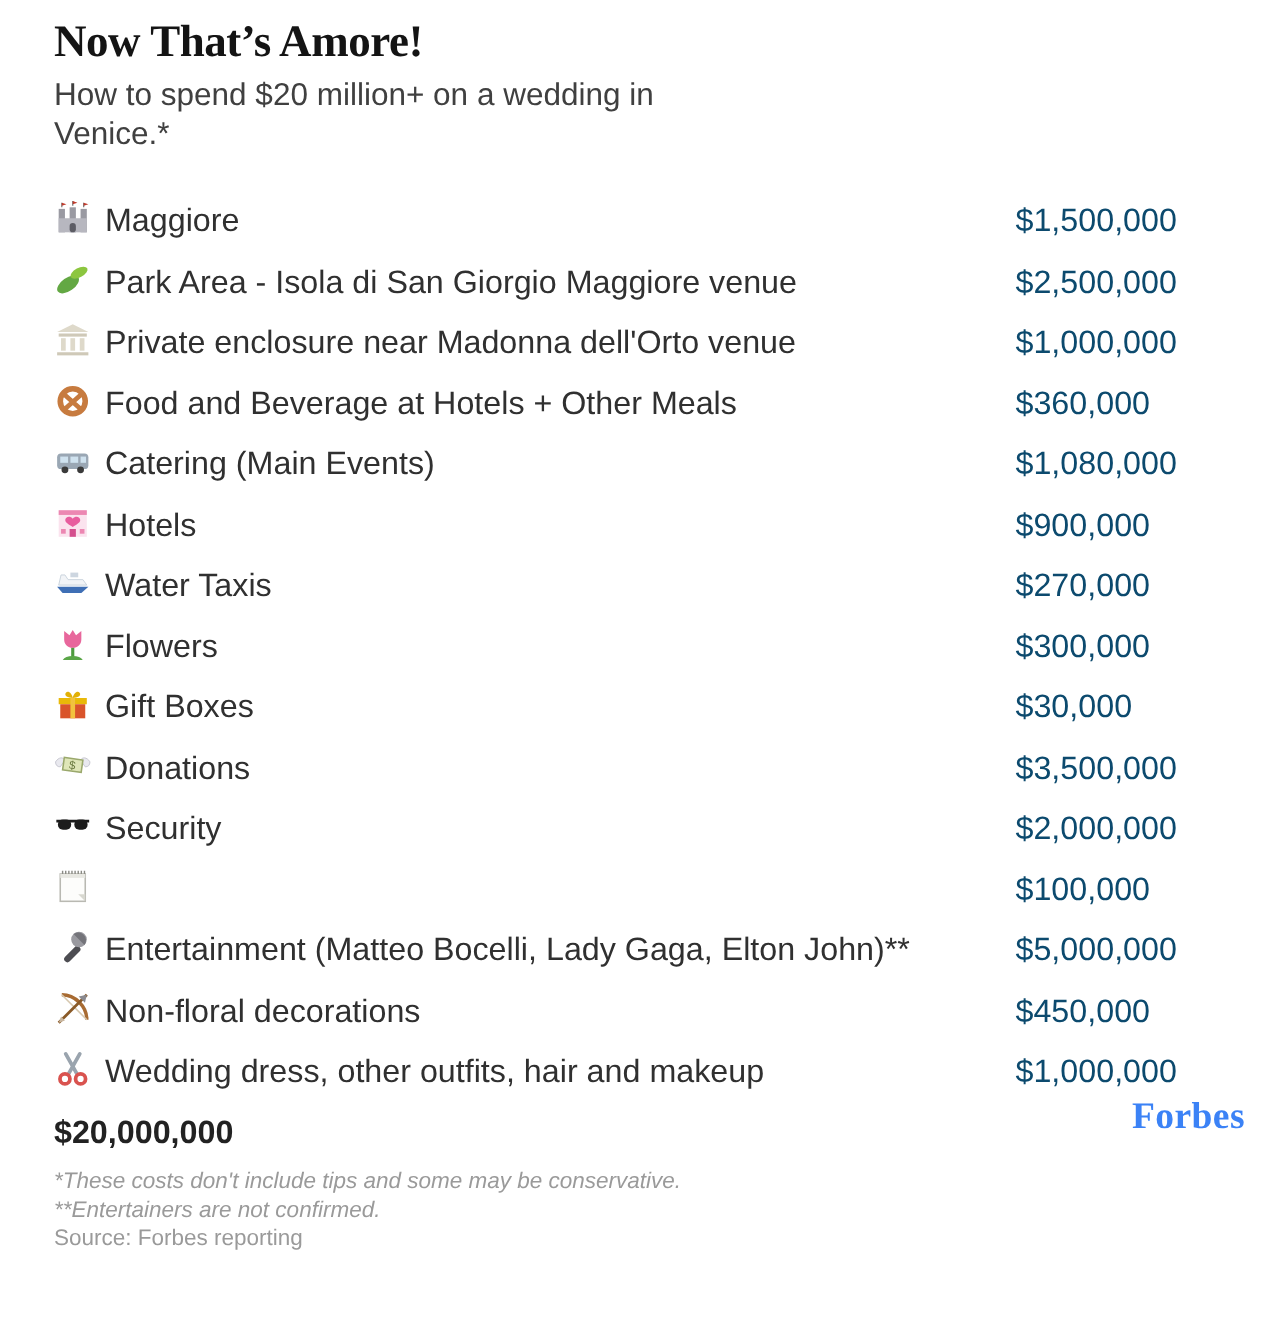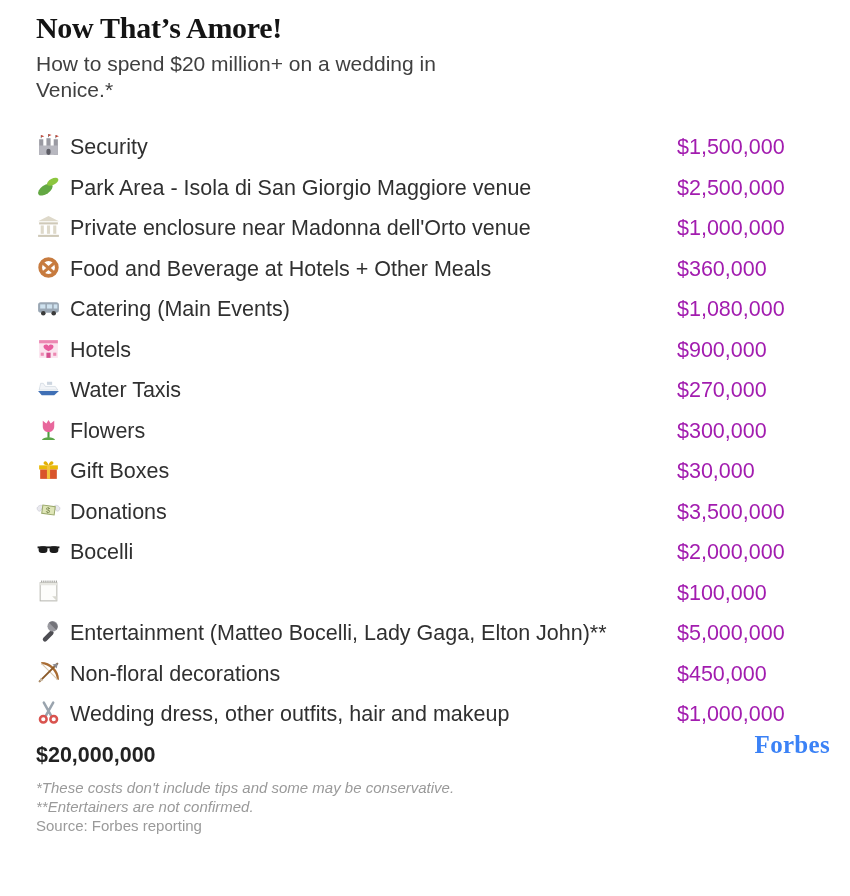--- a/index.html
+++ b/index.html
@@ -26,21 +26,21 @@
   }
   .label-cell{
     font-size:21.5px;line-height:28.5px;color:#303030;
     padding-right:46px;
   }
   .icon{
     display:inline-block;width:25px;height:25px;
     vertical-align:-4px;margin-right:9px;
   }
   .icon svg{width:100%;height:100%;display:block;}
-  .amount{font-size:21.5px;line-height:28.5px;color:#a21caf;white-space:nowrap;}
+  .amount{font-size:21.5px;line-height:28.5px;color:#0c4a6e;white-space:nowrap;}
   .row.total .label-cell{font-weight:700;letter-spacing:0.2px;color:#222;}
   .row.total .amount{font-weight:700;color:#222;}
   .footer-area{margin-top:3px;}
   .footnotes p{margin:0;font-size:15px;line-height:19px;color:#9a9a9a;}
   .footnotes p.em{font-style:italic;}
   .forbes-logo{
     position:absolute;right:20px;bottom:12px;
     font-family:"Liberation Serif","DejaVu Serif",serif;
     font-weight:700;font-size:25px;color:#3b82f6;letter-spacing:0.3px;
   }
@@ -55,21 +55,21 @@
   <div class="cost-table" id="cost-table">
       <div class="row">
         <div class="label-cell"><span class="icon"><svg viewBox="0 0 24 24">
               <path d="M5 2v3M12 1v3M19 2v3" stroke="#777" stroke-width="0.8"></path>
               <path d="M5 2l3 1-3 1zM12 1l3 1-3 1zM19 2l3 1-3 1z" fill="#c03a2b"></path>
               <rect x="3" y="6" width="4" height="15" fill="#9a9aa2"></rect>
               <rect x="10" y="5" width="4" height="16" fill="#9a9aa2"></rect>
               <rect x="17" y="6" width="4" height="15" fill="#9a9aa2"></rect>
               <rect x="3" y="12" width="18" height="9" fill="#b7b7bf"></rect>
               <rect x="10" y="15" width="4" height="6" rx="2" fill="#5c5c64"></rect>
-            </svg></span><span>Security</span></div>
+            </svg></span><span>Maggiore</span></div>
         <div class="amount">$1,500,000</div>
       </div>
       <div class="row">
         <div class="label-cell"><span class="icon"><svg viewBox="0 0 24 24">
               <ellipse cx="9" cy="15" rx="8" ry="4.2" fill="#63a843" transform="rotate(-35 9 15)"></ellipse>
               <ellipse cx="16" cy="7.5" rx="6" ry="3" fill="#8cc63f" transform="rotate(-28 16 7.5)"></ellipse>
             </svg></span><span>Park Area - Isola di San Giorgio Maggiore venue</span></div>
         <div class="amount">$2,500,000</div>
       </div>
       <div class="row">
@@ -146,21 +146,21 @@
                 <text x="9.6" y="14.3" font-size="7.5" fill="#6b7a3f" font-family="Liberation Sans,sans-serif">$</text>
               </g>
             </svg></span><span>Donations</span></div>
         <div class="amount">$3,500,000</div>
       </div>
       <div class="row">
         <div class="label-cell"><span class="icon"><svg viewBox="0 0 24 24">
               <path d="M1.5 9h21" stroke="#1c1c1c" stroke-width="1.8"></path>
               <rect x="2.5" y="8" width="8.5" height="6.5" rx="3.2" fill="#1c1c1c"></rect>
               <rect x="13" y="8" width="8.5" height="6.5" rx="3.2" fill="#1c1c1c"></rect>
-            </svg></span><span>Bocelli</span></div>
+            </svg></span><span>Security</span></div>
         <div class="amount">$2,000,000</div>
       </div>
       <div class="row">
         <div class="label-cell"><span class="icon"><svg viewBox="0 0 24 24">
               <rect x="4" y="3.5" width="16" height="17.5" fill="#fdfdfb" stroke="#b9b9b2" stroke-width="1"></rect>
               <path d="M5.5 3.5v-2M7.5 3.5v-2M9.5 3.5v-2M11.5 3.5v-2M13.5 3.5v-2M15.5 3.5v-2M17.5 3.5v-2M19.5 3.5v-2" stroke="#8a8a84" stroke-width="0.9"></path>
               <rect x="4" y="3.5" width="16" height="2.5" fill="#e8e8e2"></rect>
               <path d="M20 21l-4.5-4.5H20z" fill="#d8d8d0"></path>
             </svg></span></div>
         <div class="amount">$100,000</div>

